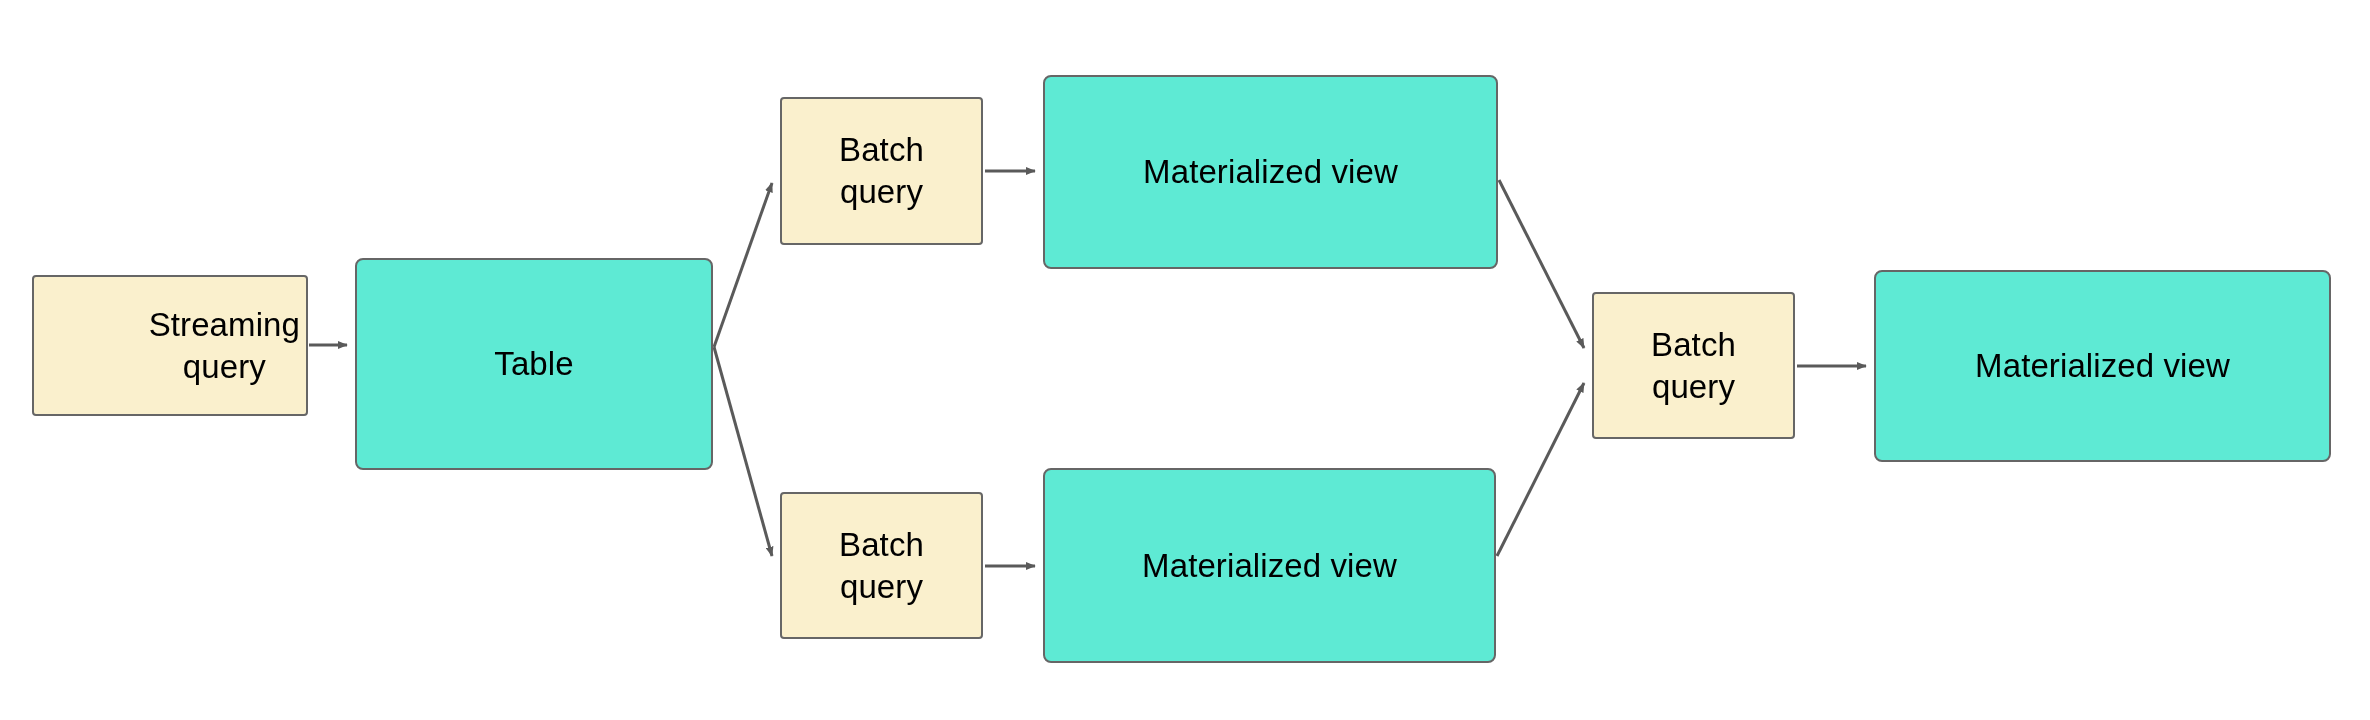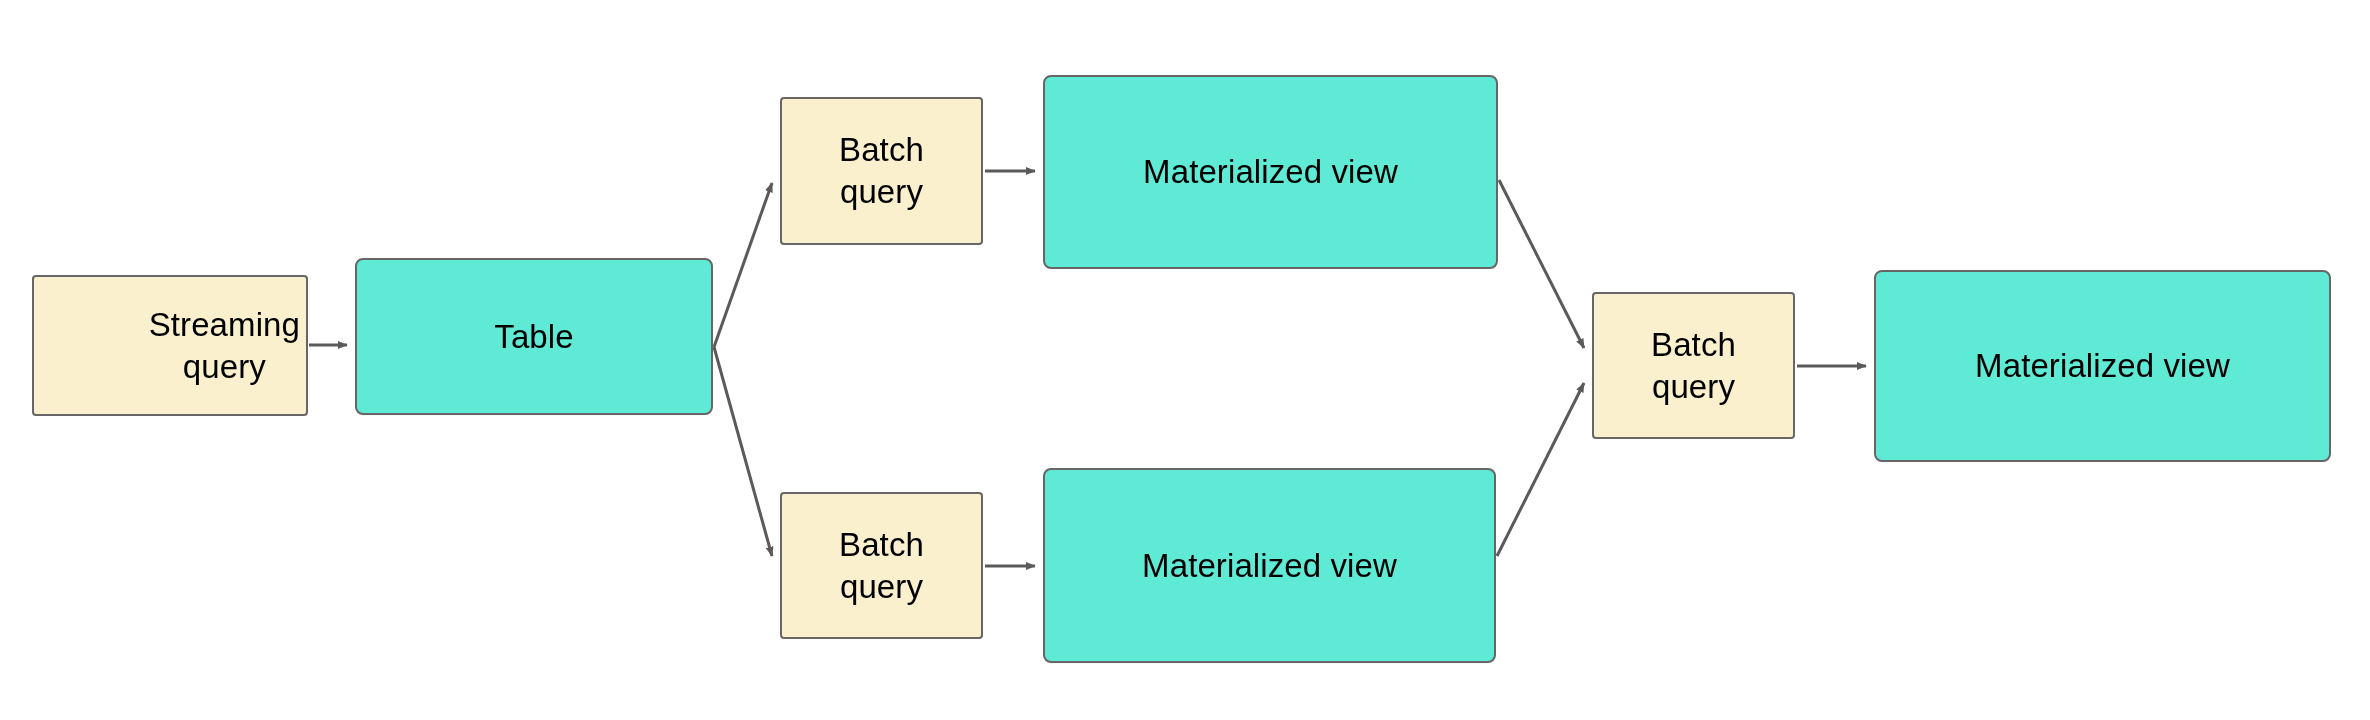--- a/index.html
+++ b/index.html
@@ -49,21 +49,21 @@
     border-radius: 8px;
   }
   .node-label {
     display: block;
     white-space: pre-line;
     padding: 0 6px;
   }
 
   
   .n-streaming-query  { left: 32px;   top: 275px; width: 276px; height: 141px; justify-content: flex-end; }
-  .n-table            { left: 355px;  top: 258px; width: 358px; height: 157px; }
+  .n-table            { left: 355px;  top: 258px; width: 358px; height: 212px; }
   .n-batch-top        { left: 780px;  top: 97px;  width: 203px; height: 148px; }
   .n-mview-top        { left: 1043px; top: 75px;  width: 455px; height: 194px; }
   .n-batch-bottom     { left: 780px;  top: 492px; width: 203px; height: 147px; }
   .n-mview-bottom     { left: 1043px; top: 468px; width: 453px; height: 195px; }
   .n-batch-join       { left: 1592px; top: 292px; width: 203px; height: 147px; }
   .n-mview-final      { left: 1874px; top: 270px; width: 457px; height: 192px; }
 </style>
 </head>
 <body>
 

